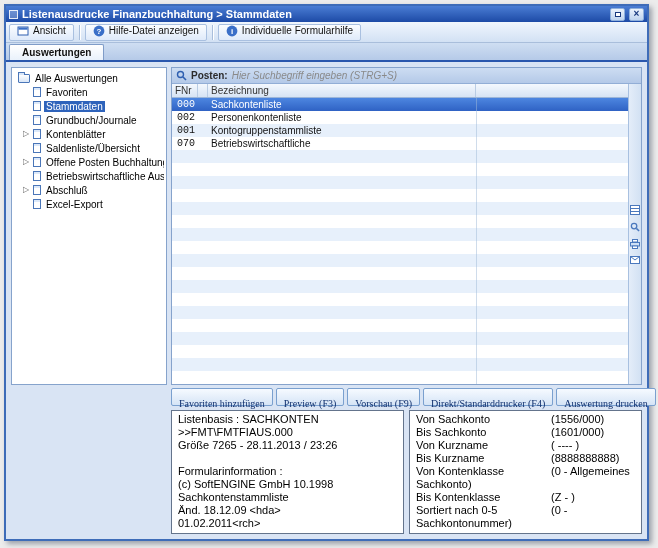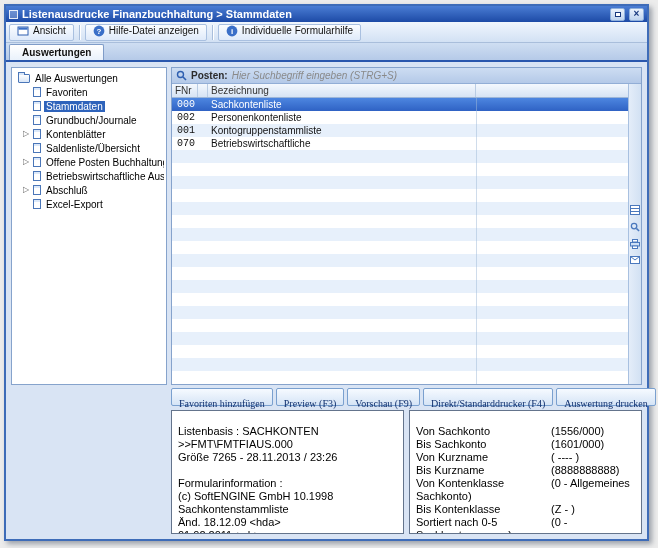--- a/index.html
+++ b/index.html
@@ -92,21 +92,21 @@
   .strip-ic{display:flex;align-items:center;justify-content:center;cursor:default;}
 
   
   .actions{margin:3px 0 4px 160px;display:flex;gap:3px;flex:0 0 auto;}
   .abtn{height:15px;padding:8px 7px;border:1px solid #7aa0cf;border-radius:2px;
     background:linear-gradient(#f6faff,#d5e4f6);font-size:10px;color:#10306e;
     font-family:Liberation Serif, serif;line-height:13px;white-space:nowrap;}
 
   
   .bottom{height:124px;flex:0 0 124px;margin-left:160px;display:flex;gap:5px;}
-  .box{flex:1;background:#fff;border:1px solid #64748c;padding:14px 6px;font-size:11px;
+  .box{flex:1;background:#fff;border:1px solid #64748c;padding:2px 6px;font-size:11px;
     line-height:13px;color:#000;overflow:hidden;}
   .info-line{min-height:13px;white-space:nowrap;}
   .p-row{display:block;}
   .p-label{display:inline-block;width:135px;vertical-align:top;}
 </style>
 </head>
 <body>
 
 <div class="window">
 

